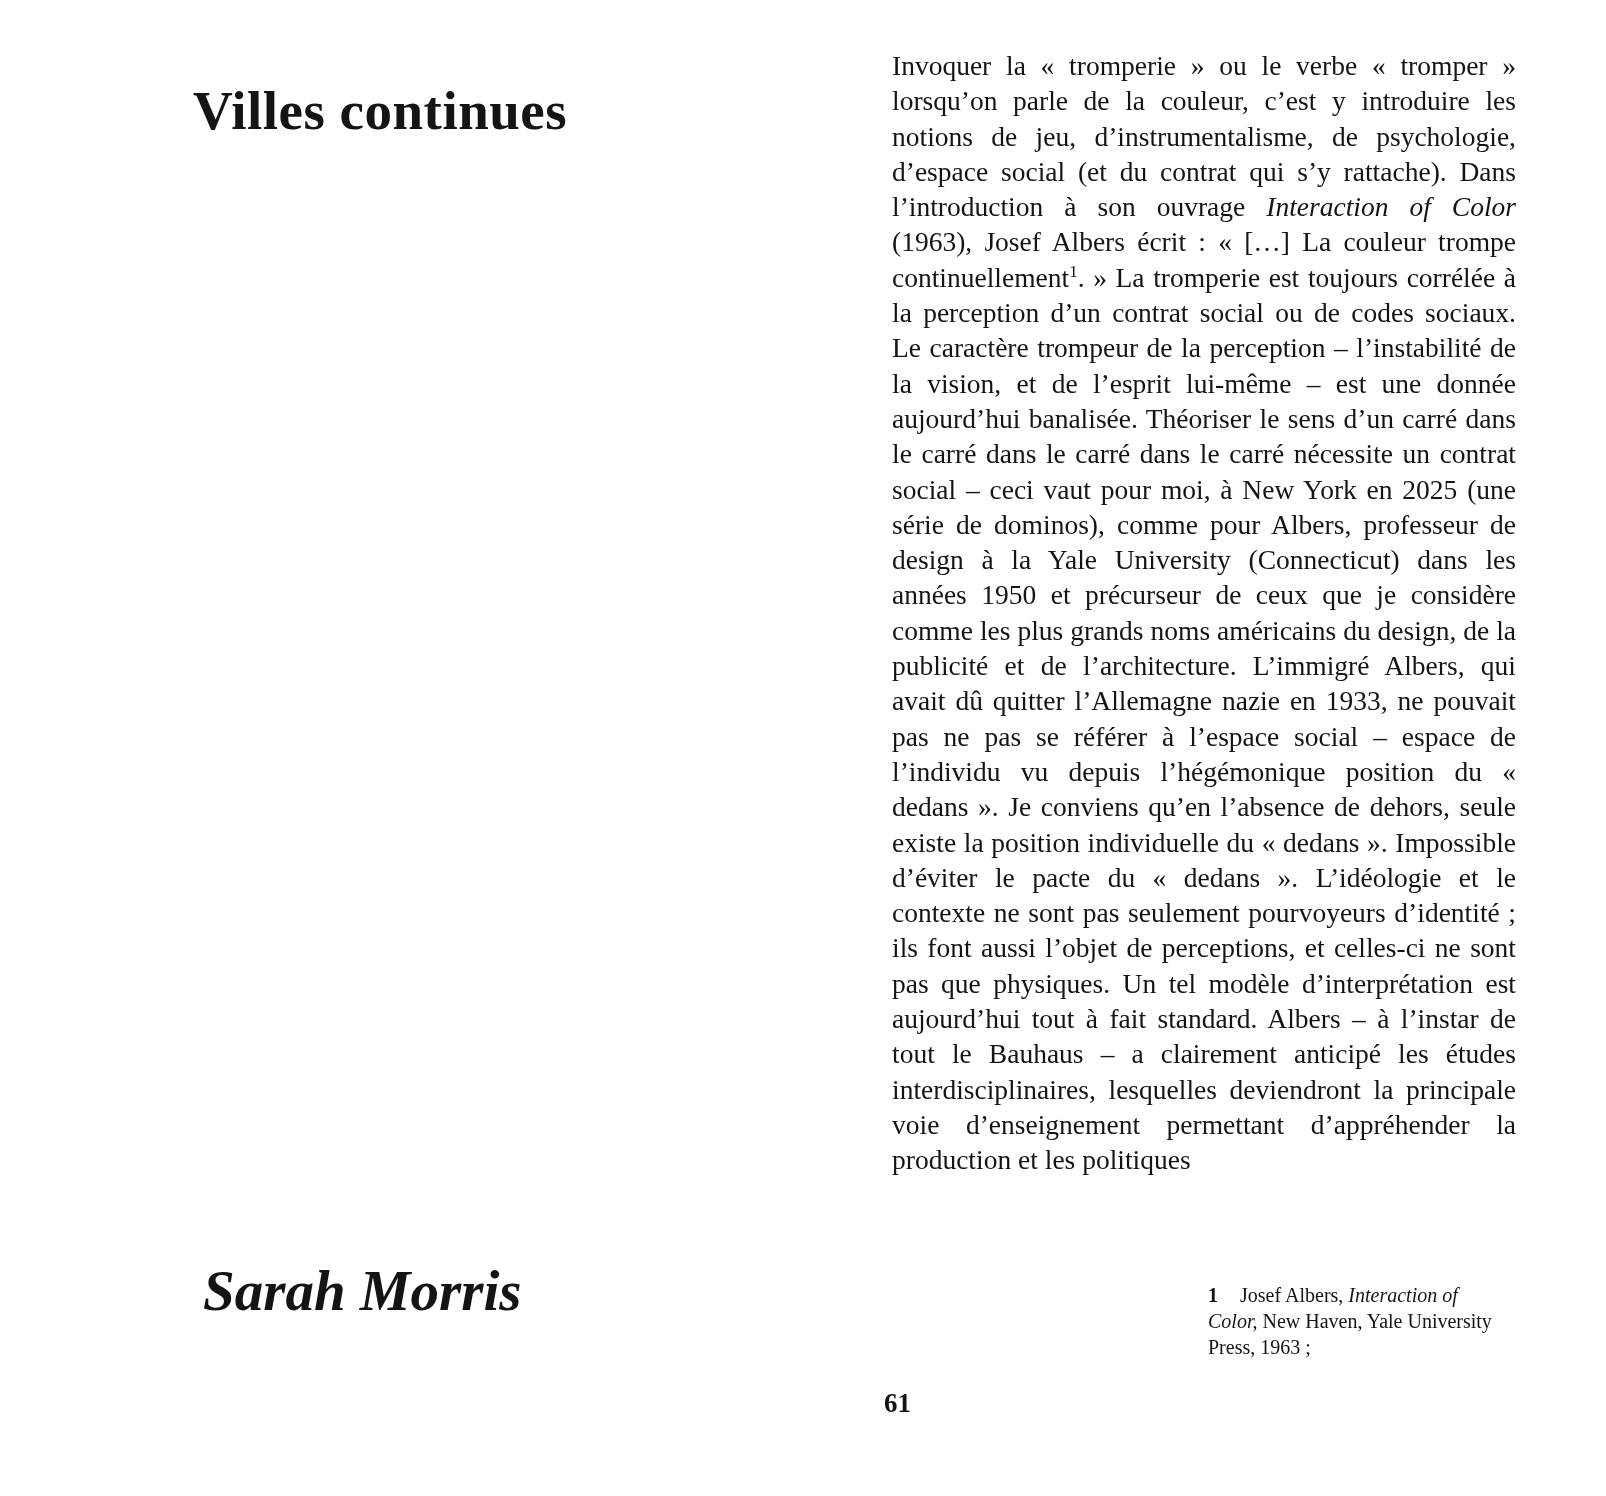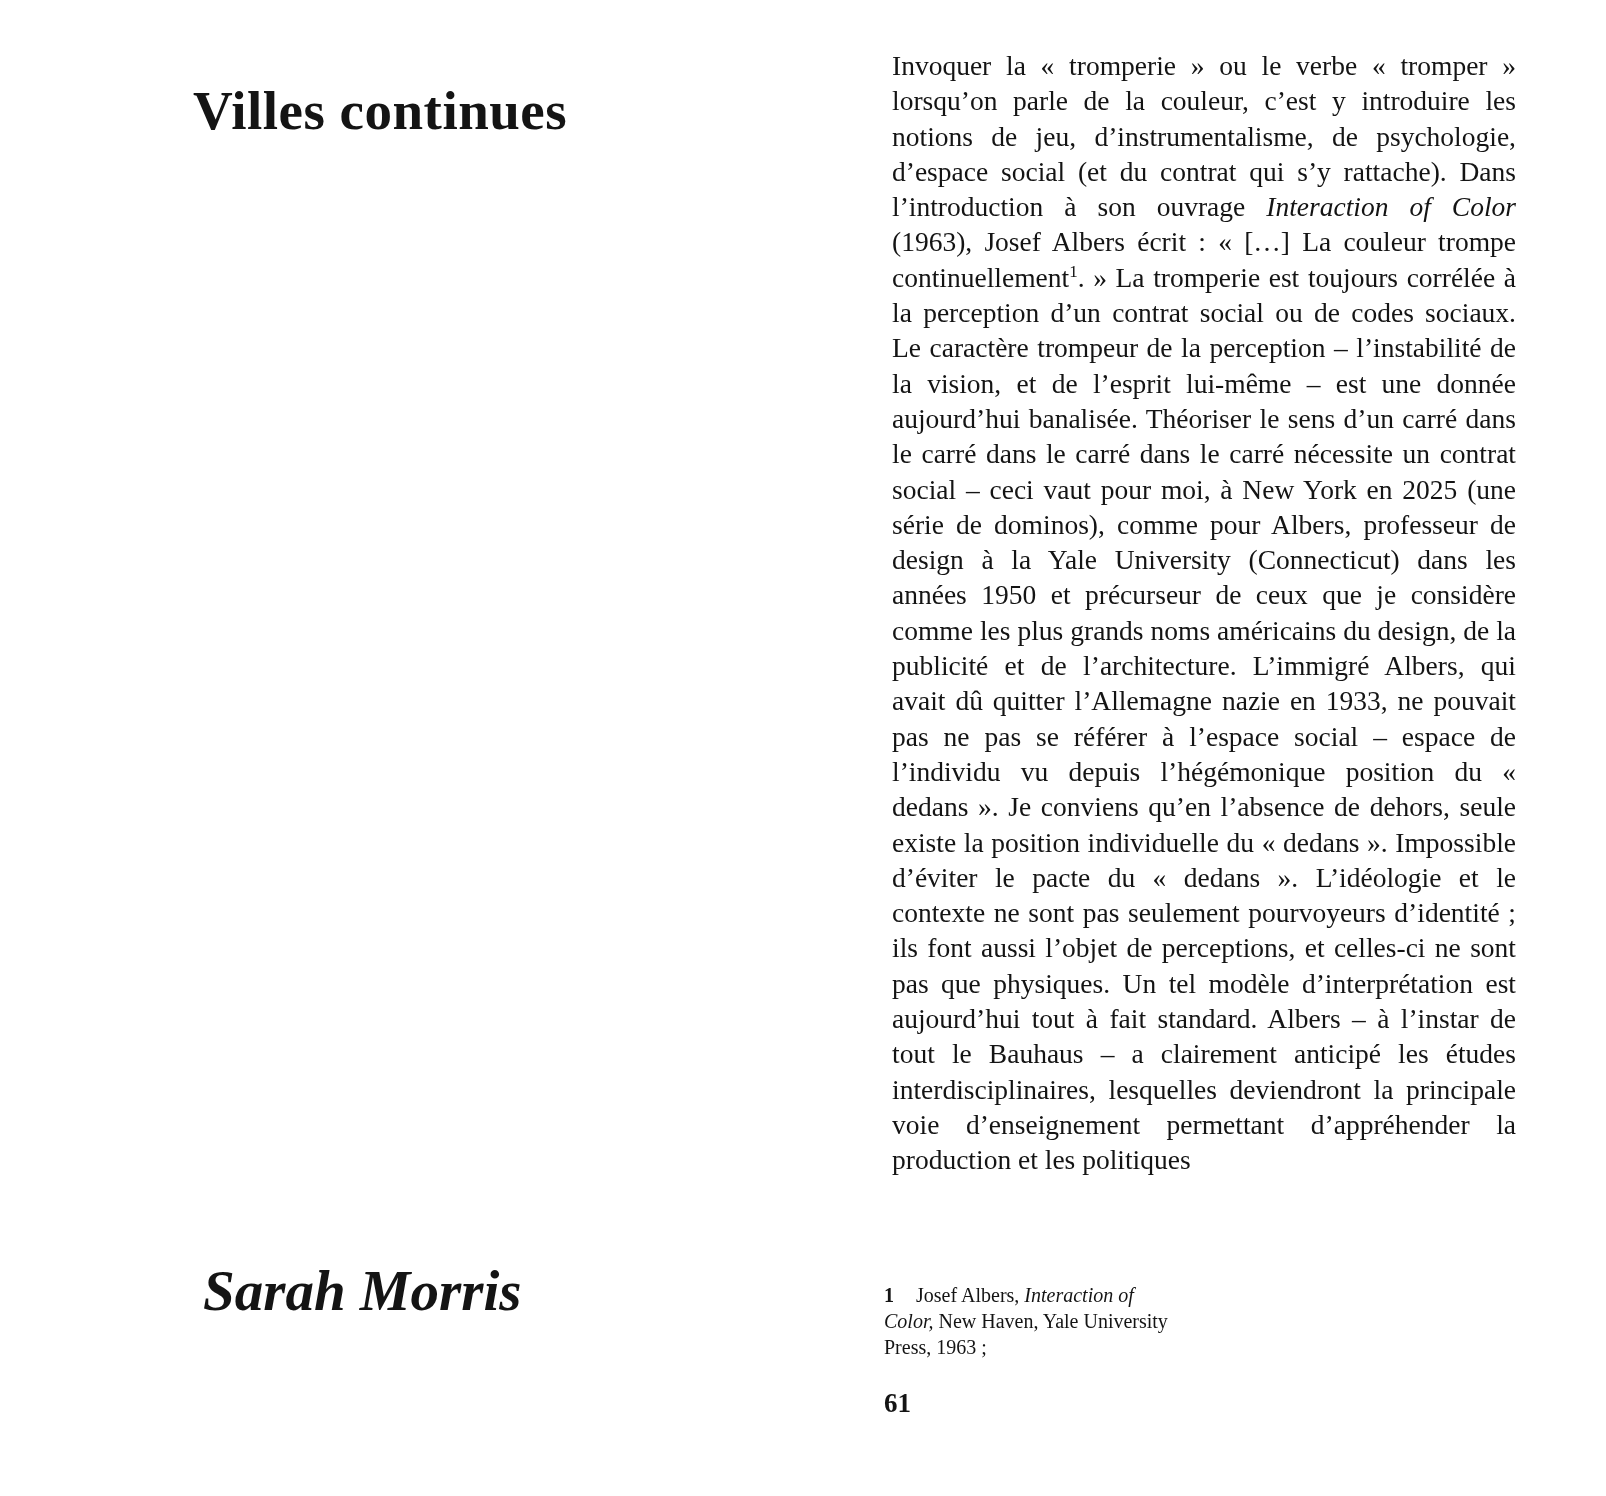--- a/index.html
+++ b/index.html
@@ -51,20 +51,21 @@
   }
   .footnotes {
     position: absolute;
     left: 884px;
     top: 1282px;
     width: 624px;
     display: flex;
     gap: 24px;
     font-size: 20px;
     line-height: 26px;
+    justify-content: flex-end;
   }
   .footnote-col { width: 300px; }
   .footnote-marker {
     font-weight: 700;
     display: inline-block;
     width: 32px;
   }
   .footnotes .italic { font-style: italic; }
   .page-number {
     position: absolute;

